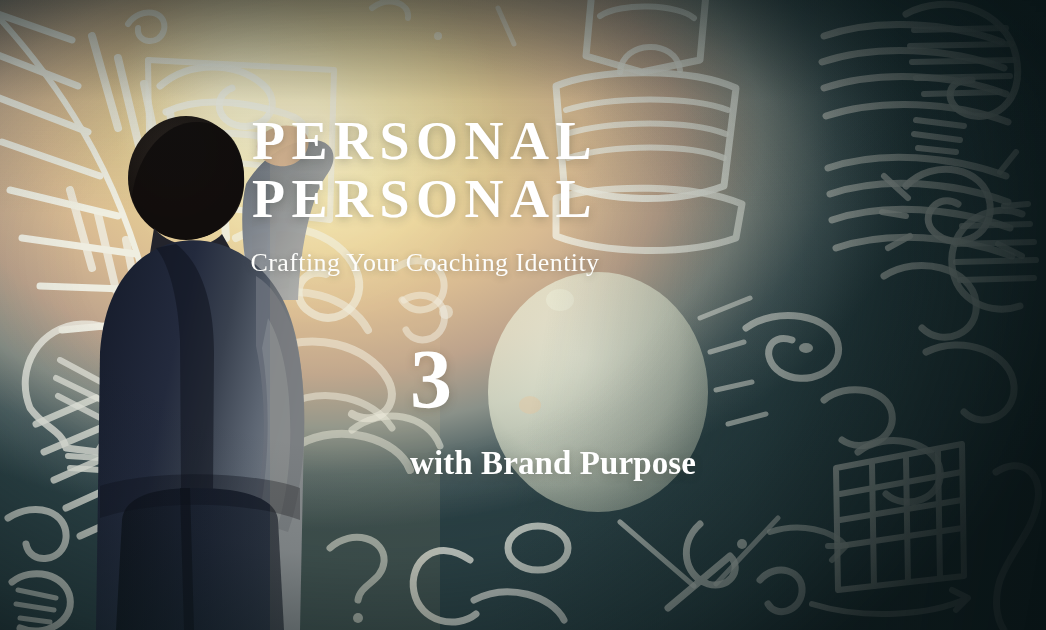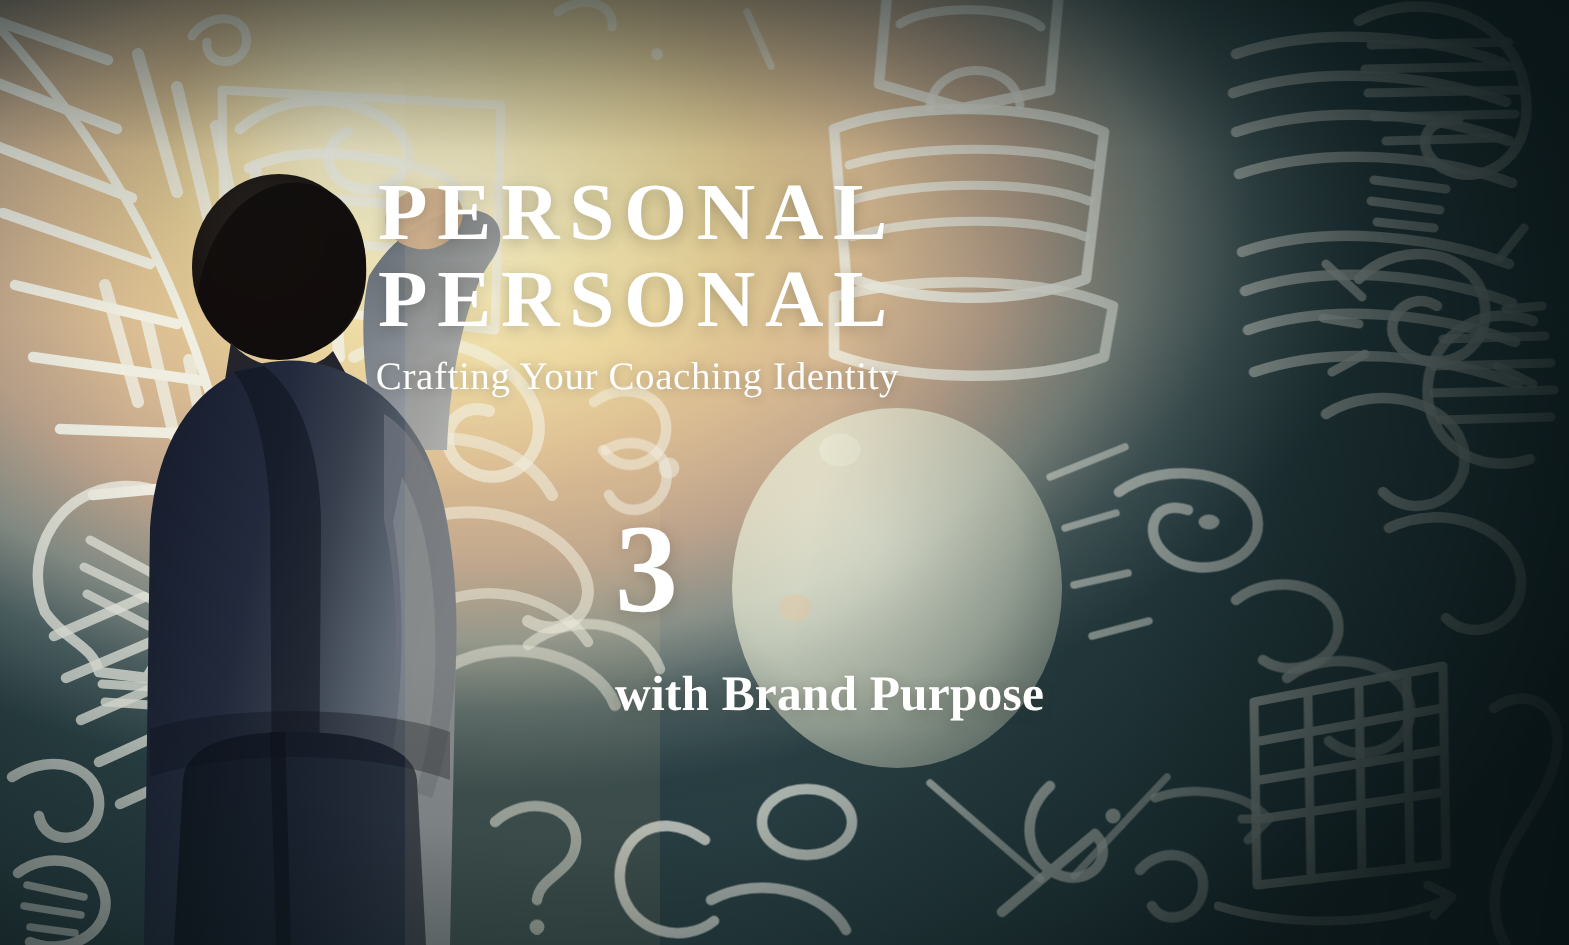--- a/index.html
+++ b/index.html
@@ -60,21 +60,21 @@
     letter-spacing:6.5px;
     line-height:58px;
     text-shadow:0 2px 10px rgba(40,45,40,0.30);
   }
   #subtitle {
     color:#fdfdfb;
     font-size:26px;
     font-weight:300;
     letter-spacing:0.4px;
     line-height:34px;
-    margin-top:6px;
+    margin-top:18px;
     text-shadow:0 1px 7px rgba(40,45,40,0.32);
   }
 
   #body-block {
     position:absolute;
     left:410px;
     top:336px;
     width:520px;
   }
   #step-number {

